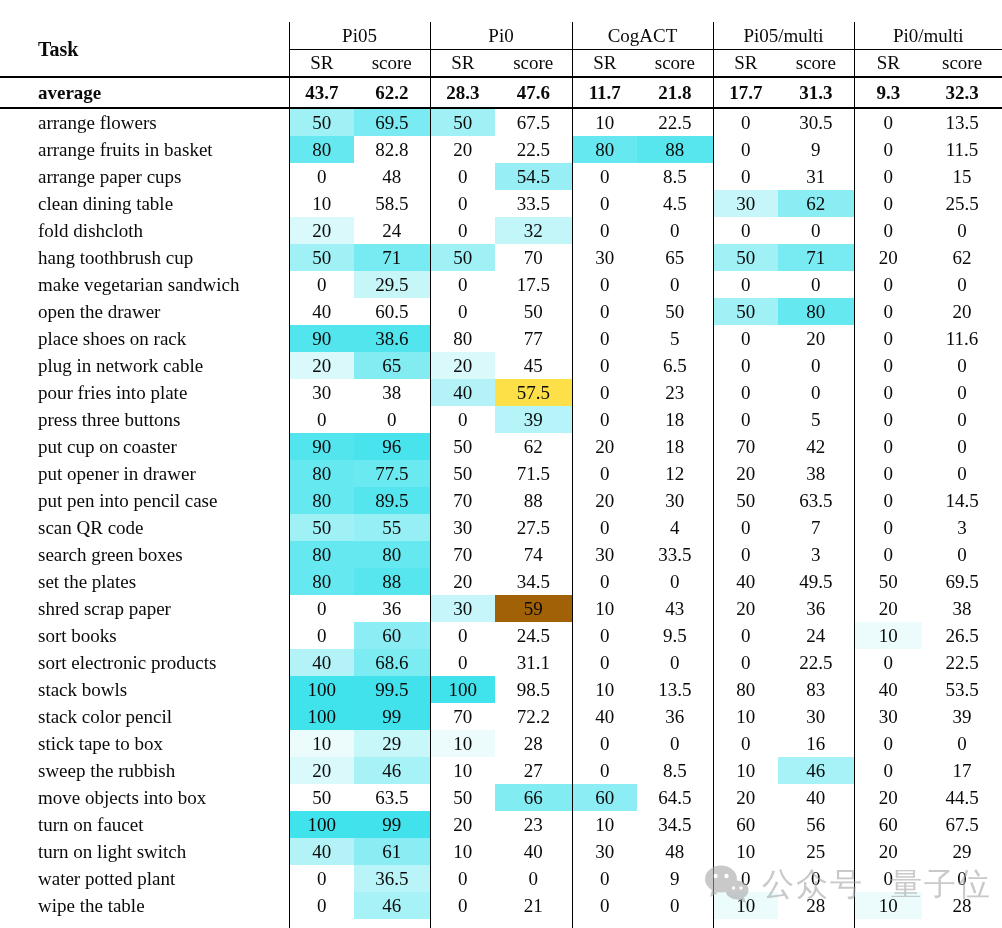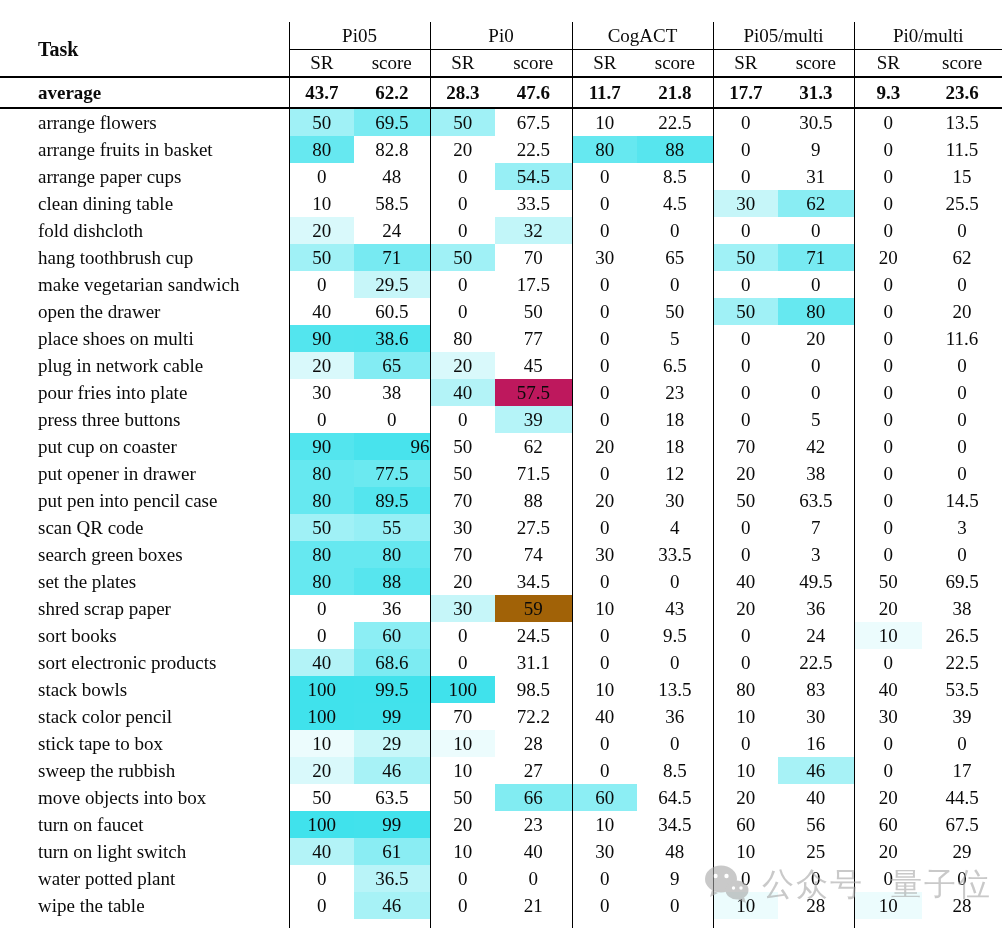--- a/index.html
+++ b/index.html
@@ -69,21 +69,21 @@
         <td class="task">average</td>
         <td class="gstart">43.7</td>
         <td>62.2</td>
         <td class="gstart">28.3</td>
         <td>47.6</td>
         <td class="gstart">11.7</td>
         <td>21.8</td>
         <td class="gstart">17.7</td>
         <td>31.3</td>
         <td class="gstart">9.3</td>
-        <td>23.6</td>
+        <td>32.3</td>
       </tr>
 
     <tr>
           <td class="task">arrange flowers</td>
           <td class="gstart" style="background-color: rgb(160, 241, 246);">50</td>
           <td class="" style="background-color: rgb(122, 235, 242);">69.5</td>
           <td class="gstart" style="background-color: rgb(160, 241, 246);">50</td>
           <td class="">67.5</td>
           <td class="gstart">10</td>
           <td class="">22.5</td>
@@ -177,21 +177,21 @@
           <td class="gstart">0</td>
           <td class="">50</td>
           <td class="gstart">0</td>
           <td class="">50</td>
           <td class="gstart" style="background-color: rgb(160, 241, 246);">50</td>
           <td class="" style="background-color: rgb(102, 232, 240);">80</td>
           <td class="gstart">0</td>
           <td class="">20</td>
         </tr>
         <tr>
-          <td class="task">place shoes on multi</td>
+          <td class="task">place shoes on rack</td>
           <td class="gstart" style="background-color: rgb(83, 229, 238);">90</td>
           <td class="" style="background-color: rgb(82, 229, 238);">38.6</td>
           <td class="gstart">80</td>
           <td class="">77</td>
           <td class="gstart">0</td>
           <td class="">5</td>
           <td class="gstart">0</td>
           <td class="">20</td>
           <td class="gstart">0</td>
           <td class="">11.6</td>
@@ -207,21 +207,21 @@
           <td class="gstart">0</td>
           <td class="">0</td>
           <td class="gstart">0</td>
           <td class="">0</td>
         </tr>
         <tr>
           <td class="task">pour fries into plate</td>
           <td class="gstart">30</td>
           <td class="">38</td>
           <td class="gstart" style="background-color: rgb(179, 243, 247);">40</td>
-          <td class="" style="background-color: #be185d;">57.5</td>
+          <td class="" style="background-color: #fde047;">57.5</td>
           <td class="gstart">0</td>
           <td class="">23</td>
           <td class="gstart">0</td>
           <td class="">0</td>
           <td class="gstart">0</td>
           <td class="">0</td>
         </tr>
         <tr>
           <td class="task">press three buttons</td>
           <td class="gstart">0</td>
@@ -231,21 +231,21 @@
           <td class="gstart">0</td>
           <td class="">18</td>
           <td class="gstart">0</td>
           <td class="">5</td>
           <td class="gstart">0</td>
           <td class="">0</td>
         </tr>
         <tr>
           <td class="task">put cup on coaster</td>
           <td class="gstart" style="background-color: rgb(83, 229, 238);">90</td>
-          <td class="" style="background-color: rgb(72, 227, 237); text-align: right;">96</td>
+          <td class="" style="background-color: rgb(72, 227, 237);">96</td>
           <td class="gstart">50</td>
           <td class="">62</td>
           <td class="gstart">20</td>
           <td class="">18</td>
           <td class="gstart">70</td>
           <td class="">42</td>
           <td class="gstart">0</td>
           <td class="">0</td>
         </tr>
         <tr>

